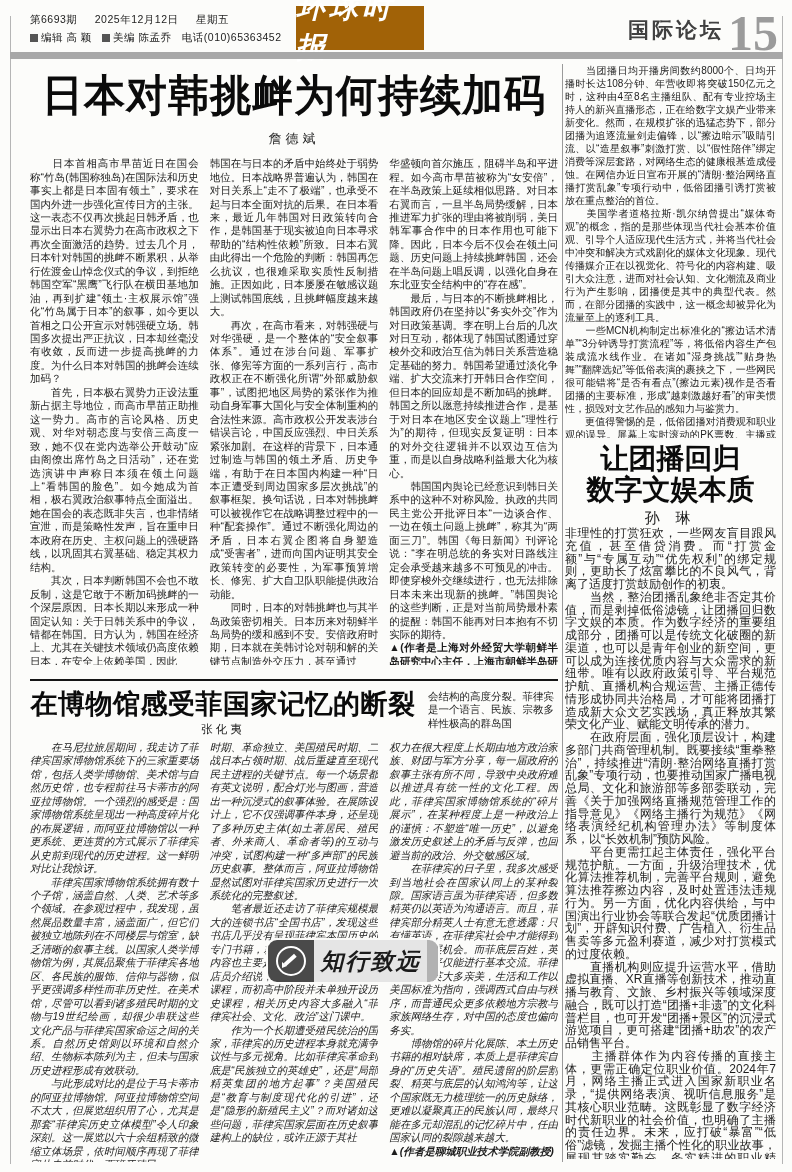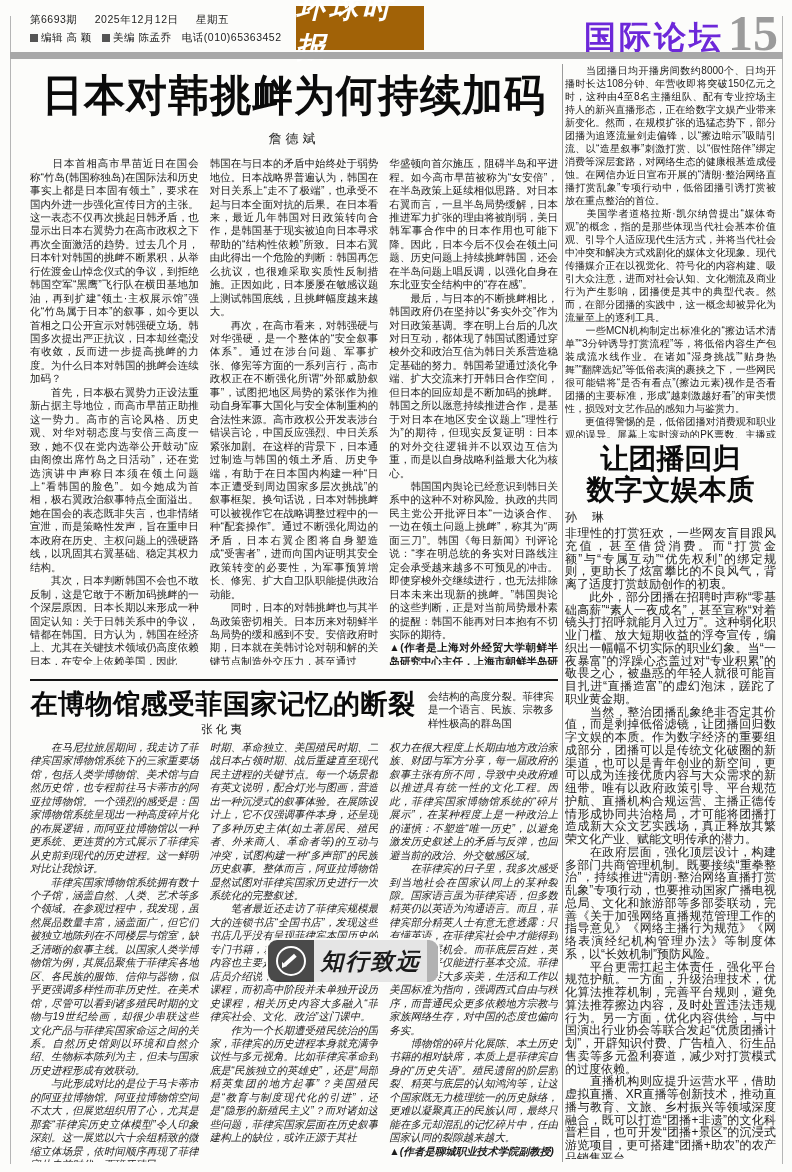--- a/index.html
+++ b/index.html
@@ -18,21 +18,21 @@
   .hdr-line2{position:absolute;left:30px;top:31px;font-size:10.5px;letter-spacing:.5px;color:#222;}
   .sq{display:inline-block;width:8px;height:8px;background:#555;margin-right:3px;vertical-align:-1px;}
   .masthead{
     position:absolute;left:296px;top:6px;width:128px;height:44px;background:#a16207;
     color:#fff;display:flex;align-items:center;justify-content:center;
     font-family:"Liberation Serif",serif;font-style:italic;font-weight:bold;
     font-size:29px;letter-spacing:4px;
   }
   .section-title{
     position:absolute;right:68px;top:16px;font-family:"Liberation Serif",serif;
-    font-weight:900;font-size:32px;letter-spacing:3px;color:#6d28d9;
+    font-weight:900;font-size:21px;letter-spacing:3px;color:#404040;
   }
   .page-num{
     position:absolute;right:14px;top:4px;font-family:"Liberation Serif",serif;
     font-weight:bold;font-size:50px;color:#9b9b9b;
   }
   .graybar{position:absolute;left:10px;right:9px;top:52px;height:7px;background:#a8a8a8;}
 
   
   .para{margin:0;text-align:justify;}
   .bio{font-weight:bold;}
@@ -93,21 +93,21 @@
 
   
   .vrule{position:absolute;left:562px;top:64px;height:1098px;width:1px;background:#9a9a9a;}
   #sb{position:absolute;left:565px;top:64px;width:211px;height:1098px;}
   #sb .sb-top{height:374px;font-size:10px;line-height:13px;}
   #sb .sb-head{height:84px;padding-top:5px;}
   #sb .t1,#sb .t2{
     margin:0;text-align:center;font-size:28px;font-weight:900;line-height:31px;color:#0b0b0b;
   }
   #sb .author{
-    text-align:left;font-family:"Liberation Serif",serif;font-size:12px;
+    text-align:center;font-family:"Liberation Serif",serif;font-size:15px;
     letter-spacing:6px;margin-top:4px;
   }
   #sb .sb-bottom{height:632px;font-size:12px;line-height:12.75px;}
 </style>
 </head>
 <body>
 
 <div class="frame" id="frame-l"></div>
 <div class="frame" id="frame-r"></div>
 
@@ -201,21 +201,20 @@
       <p class="para">　　更值得警惕的是，低俗团播对消费观和职业观的误导。屏幕上实时滚动的PK票数、主播或卖惨式恳求或逢迎索求打赏的情绪刺激，共同编织出一场</p>
     </div>
   <div class="sb-head">
     <h2 class="t1">让团播回归</h2>
     <h2 class="t2">数字文娱本质</h2>
     <div class="author">孙 琳</div>
   </div>
   <div class="sb-bottom colbox">
     <div>
         <p class="para">非理性的打赏狂欢，一些网友盲目跟风充值，甚至借贷消费。而“打赏金额”与“专属互动”“优先权利”的绑定规则，更助长了炫富攀比的不良风气，背离了适度打赏鼓励创作的初衷。</p>
-        <p class="para">　　此外，部分团播在招聘时声称“零基础高薪”“素人一夜成名”，甚至宣称“对着镜头打招呼就能月入过万”。这种弱化职业门槛、放大短期收益的浮夸宣传，编织出一幅幅不切实际的职业幻象。当“一夜暴富”的浮躁心态盖过对“专业积累”的敬畏之心，被蛊惑的年轻人就很可能盲目扎进“直播造富”的虚幻泡沫，蹉跎了职业黄金期。</p>
         <p class="para">　　当然，整治团播乱象绝非否定其价值，而是剥掉低俗滤镜，让团播回归数字文娱的本质。作为数字经济的重要组成部分，团播可以是传统文化破圈的新渠道，也可以是青年创业的新空间，更可以成为连接优质内容与大众需求的新纽带。唯有以政府政策引导、平台规范护航、直播机构合规运营、主播正德传情形成协同共治格局，才可能将团播打造成新大众文艺实践场，真正释放其繁荣文化产业、赋能文明传承的潜力。</p>
         <p class="para">　　在政府层面，强化顶层设计，构建多部门共商管理机制。既要接续“重拳整治”，持续推进“清朗·整治网络直播打赏乱象”专项行动，也要推动国家广播电视总局、文化和旅游部等多部委联动，完善《关于加强网络直播规范管理工作的指导意见》《网络主播行为规范》《网络表演经纪机构管理办法》等制度体系，以“长效机制”预防风险。</p>
         <p class="para">　　平台更需扛起主体责任，强化平台规范护航。一方面，升级治理技术，优化算法推荐机制，完善平台规则，避免算法推荐擦边内容，及时处置违法违规行为。另一方面，优化内容供给，与中国演出行业协会等联合发起“优质团播计划”，开辟知识付费、广告植入、衍生品售卖等多元盈利赛道，减少对打赏模式的过度依赖。</p>
         <p class="para">　　直播机构则应提升运营水平，借助虚拟直播、XR直播等创新技术，推动直播与教育、文旅、乡村振兴等领域深度融合，既可以打造“团播+非遗”的文化科普栏目，也可开发“团播+景区”的沉浸式游览项目，更可搭建“团播+助农”的农产品销售平台。</p>
         <p class="para">　　主播群体作为内容传播的直接主体，更需正确定位职业价值。2024年7月，网络主播正式进入国家新职业名录，“提供网络表演、视听信息服务”是其核心职业范畴。这既彰显了数字经济时代新职业的社会价值，也明确了主播的责任边界。未来，应打破“暴富”“低俗”滤镜，发掘主播个性化的职业故事，展现其踏实勤奋、务实精进的职业精神，推动流量红人向职业榜样转型。</p>
       </div>
     <p class="para bio">▲（作者是天津外国语大学国际传媒学院讲师）</p>
   </div>
 </section>
 

